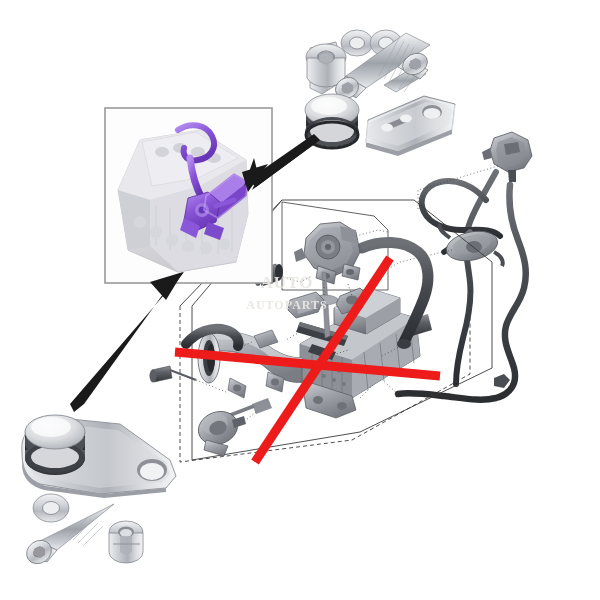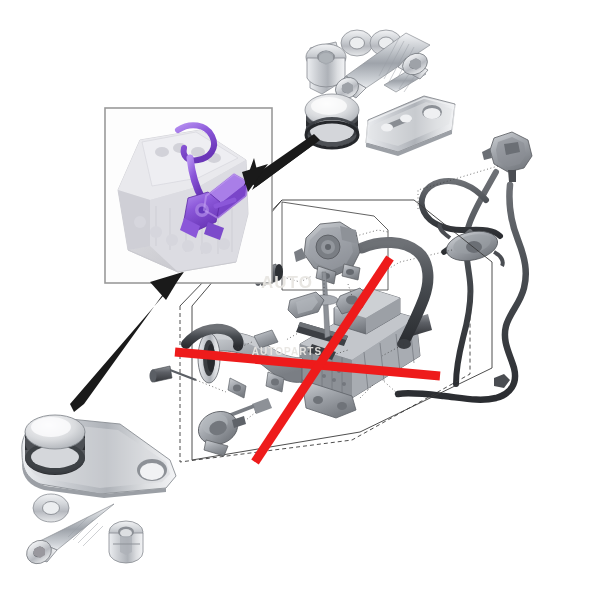--- a/index.html
+++ b/index.html
@@ -1,24 +1,24 @@
 <!DOCTYPE html>
 <html><head>
 <meta charset="utf-8">
 <style>
   html,body{margin:0;padding:0;background:#fff;}
   body{width:600px;height:600px;overflow:hidden;font-family:"Liberation Sans",sans-serif;}
   #stage{position:relative;width:600px;height:600px;background:#ffffff;}
   svg{display:block;}
   .wm{position:absolute;left:222px;top:272px;width:130px;height:46px;
-      color:#e8e6e2;font-family:Liberation Sans, sans-serif;
+      color:#e8e6e2;font-family:Liberation Serif, serif;
       font-weight:700;letter-spacing:1px;line-height:22px;text-align:center;
       pointer-events:none;opacity:.95;}
   .wm .l1{font-size:17px;}
-  .wm .l2{font-size:10px;margin-top:47px;}
+  .wm .l2{font-size:12px;}
 </style>
 </head>
 <body>
 
 <div id="stage">
 
 <svg width="600" height="600" viewBox="0 0 600 600">
   <defs>
     <linearGradient id="gMetal" x1="0" y1="0" x2="0" y2="1">
       <stop offset="0" stop-color="#f2f3f5"></stop>

